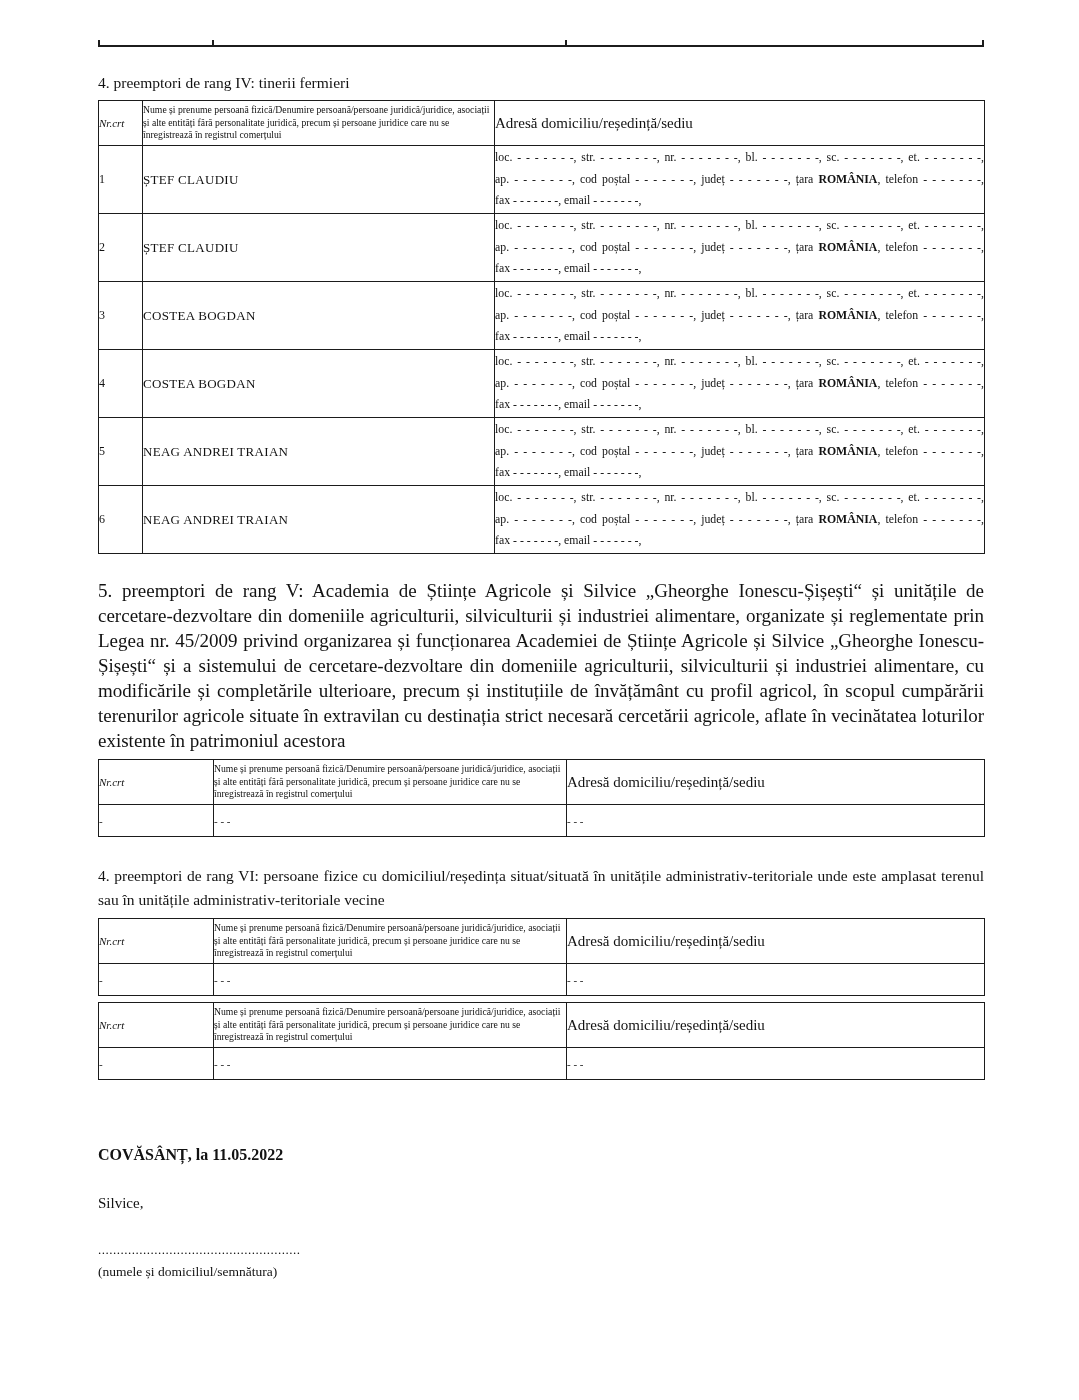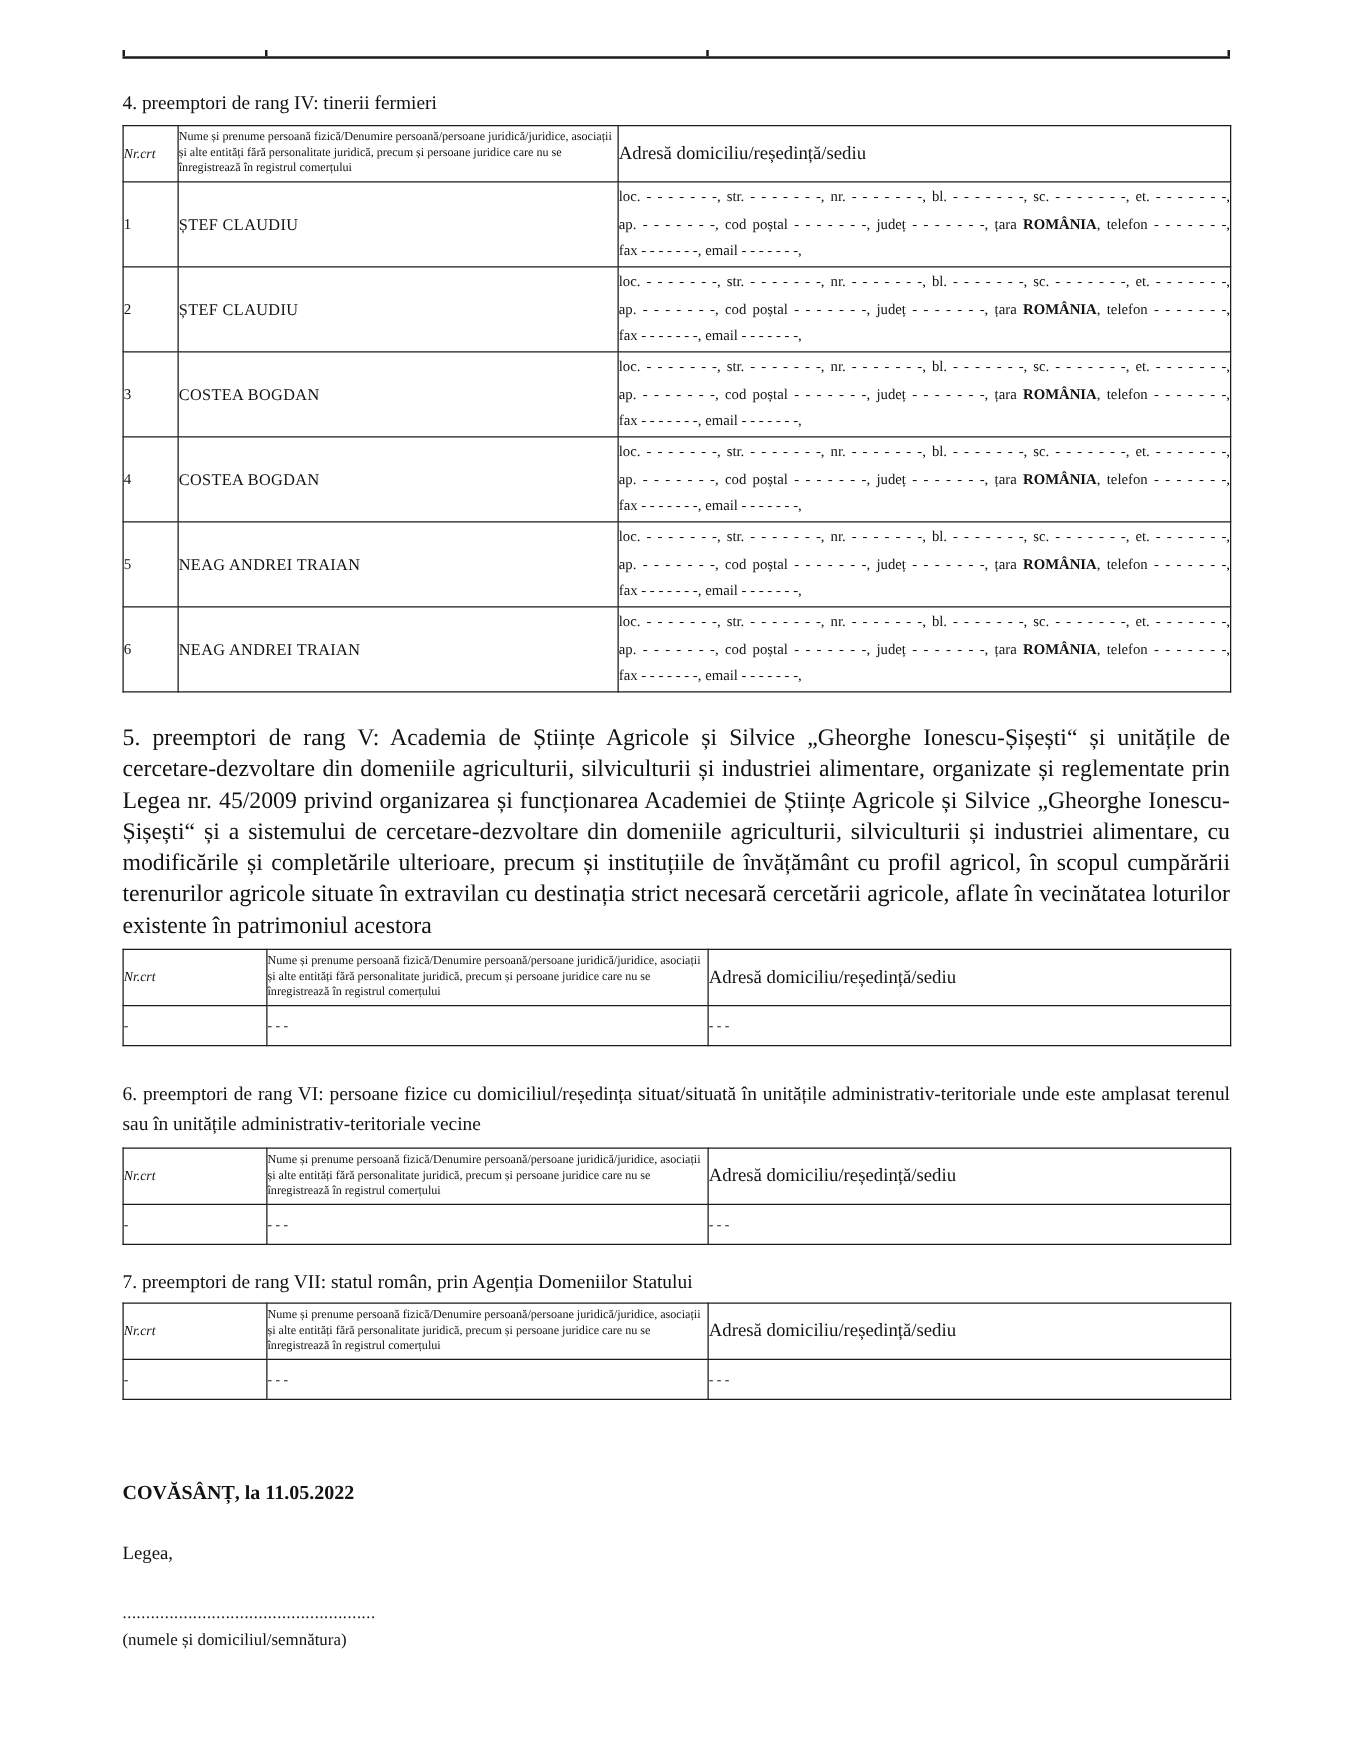--- a/index.html
+++ b/index.html
@@ -206,21 +206,21 @@
       </thead>
       <tbody>
         <tr>
           <td class="td-dash-nr">-</td>
           <td class="td-dash">- - -</td>
           <td class="td-dash">- - -</td>
         </tr>
       </tbody>
     </table>
 
-    <p class="h6">6. preemptori de rang VI: persoane fizice cu domiciliul/reședința situat/situată în unitățile administrativ-teritoriale unde este amplasat terenul sau în unitățile administrativ-teritoriale vecine</p>
+    <p class="h6">4. preemptori de rang VI: persoane fizice cu domiciliul/reședința situat/situată în unitățile administrativ-teritoriale unde este amplasat terenul sau în unitățile administrativ-teritoriale vecine</p>
 
     <table class="doc-table t-small">
       <colgroup>
           <col class="c-nr">
           <col class="c-name">
           <col class="c-addr">
         </colgroup>
       <thead>
         <tr>
           <th class="th-nr">Nr.crt</th>
@@ -230,21 +230,20 @@
       </thead>
       <tbody>
         <tr>
           <td class="td-dash-nr">-</td>
           <td class="td-dash">- - -</td>
           <td class="td-dash">- - -</td>
         </tr>
       </tbody>
     </table>
 
-    <p class="h h7">7. preemptori de rang VII: statul român, prin Agenția Domeniilor Statului</p>
 
     <table class="doc-table t-small">
       <colgroup>
           <col class="c-nr">
           <col class="c-name">
           <col class="c-addr">
         </colgroup>
       <thead>
         <tr>
           <th class="th-nr">Nr.crt</th>
@@ -255,18 +254,18 @@
       <tbody>
         <tr>
           <td class="td-dash-nr">-</td>
           <td class="td-dash">- - -</td>
           <td class="td-dash">- - -</td>
         </tr>
       </tbody>
     </table>
 
     <p class="place-date b">COVĂSÂNȚ, la 11.05.2022</p>
-    <p class="role">Legea,</p>
+    <p class="role">Silvice,</p>
     <p class="dots">......................................................</p>
     <p class="caption">(numele și domiciliul/semnătura)</p>
 
   </div>
 </div>
 
 </body></html>

